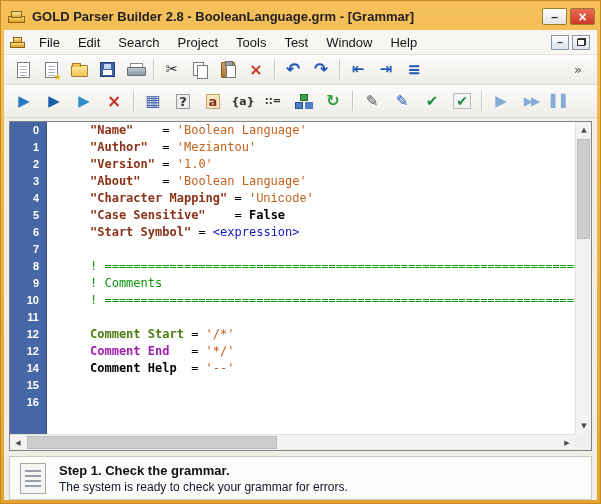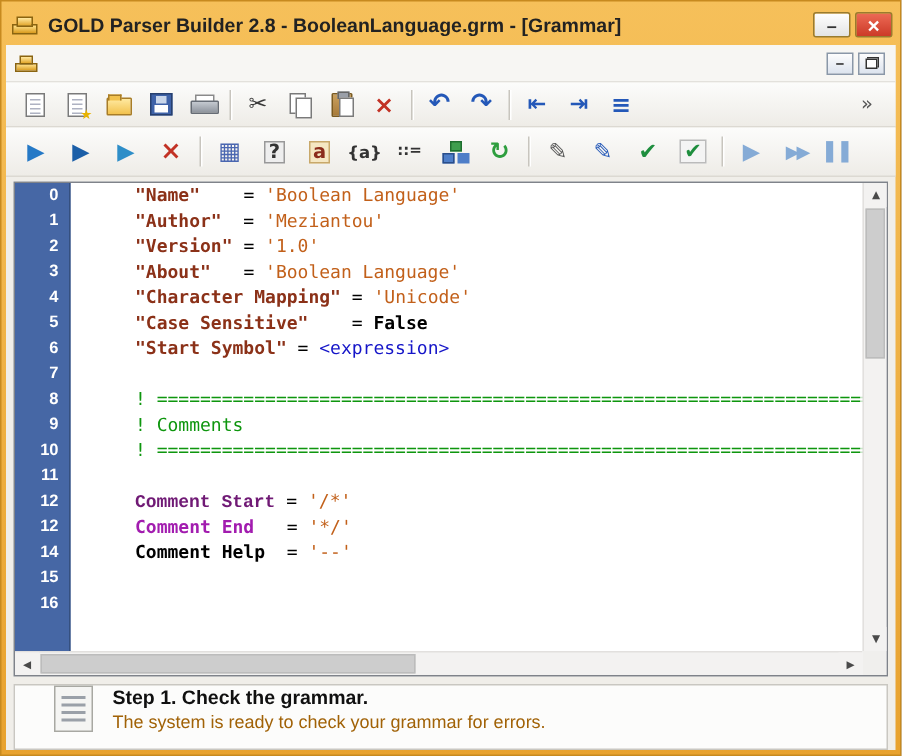--- a/index.html
+++ b/index.html
@@ -92,26 +92,26 @@
   .sb-btn{position:absolute;width:16px;height:16px;background:#F3F2F1;color:#4A4A4A;font-size:7px;
     display:flex;align-items:center;justify-content:center;font-family:"DejaVu Sans",sans-serif}
   .sb-up{top:0;left:0}.sb-down{bottom:0;left:0}
   .v-thumb{position:absolute;left:1px;right:1px;top:17px;height:100px;background:#CDCDCD;border:1px solid #BCBCBC}
   .hsb{position:absolute;left:0;right:16px;bottom:0;height:16px;background:#F3F2F1;border-top:1px solid #E2E0DE}
   .sb-left{left:0;top:0}.sb-right{right:0;top:0}
   .h-thumb{position:absolute;top:1px;bottom:1px;left:17px;width:250px;background:#CDCDCD;border:1px solid #BCBCBC}
   .sb-corner{position:absolute;right:0;bottom:0;width:16px;height:16px;background:#F0EFED}
 
   
-  .wizard{height:44px;margin:0 5px;border:1px solid #C9C7C1;background:#FCFCFB;display:flex;padding:0 26px}
+  .wizard{height:44px;margin:0 5px;border:1px solid #C9C7C1;background:#FCFCFB;display:flex;align-items:center;padding:0 10px}
   .wiz-icon{width:26px;height:31px;background:#F5F5F3;border:1px solid #A8A8A2;margin-right:13px;position:relative;flex:none}
   .wiz-icon::before{content:"";position:absolute;left:4px;right:4px;top:6px;height:2px;background:#9AA0A8;
     box-shadow:0 5px 0 #9AA0A8,0 10px 0 #9AA0A8,0 15px 0 #9AA0A8}
   .wiz-t1{font-size:13px;font-weight:700;color:#101010}
-  .wiz-t2{font-size:12px;color:#a16207;margin-top:2px}
+  .wiz-t2{font-size:12px;color:#0f172a;margin-top:2px}
   .next-btn{margin-left:auto;width:86px;height:28px;border:1px solid #5E6A75;
     background:linear-gradient(#FEFEFE,#ECECEA);display:flex;align-items:center;justify-content:center;gap:9px;
     font-size:14px;color:#101010}
   .next-arrow{position:relative;width:19px;height:14px;flex:none}
   .next-arrow::before{content:"";position:absolute;left:0;top:4px;width:10px;height:6px;background:#2B6FC8}
   .next-arrow::after{content:"";position:absolute;left:10px;top:0;width:0;height:0;
     border-left:9px solid #2B6FC8;border-top:7px solid transparent;border-bottom:7px solid transparent}
 
   
   .statusbar{height:22px;margin:5px 1px 0;background:#EFEDE8;display:flex;align-items:center;padding:0 2px}
@@ -130,20 +130,30 @@
     <div class="caption-btns">
       <div class="cap-btn cap-min">–</div>
       <div class="cap-btn cap-close">×</div>
     </div>
   </div>
 
   <div class="win-body">
 
     <div class="menubar">
       <div class="mdi-doc-icon"></div>
+      <div style="display:flex">
+          <div class="menu-item">File</div>
+          <div class="menu-item">Edit</div>
+          <div class="menu-item">Search</div>
+          <div class="menu-item">Project</div>
+          <div class="menu-item">Tools</div>
+          <div class="menu-item">Test</div>
+          <div class="menu-item">Window</div>
+          <div class="menu-item">Help</div>
+        </div>
       <div class="mdi-btns">
         <div class="mdi-btn">–</div>
         <div class="mdi-btn">
           <span class="ic-restore"></span>
         </div>
       </div>
     </div>
 
     <div class="toolbar row1">
         <div class="tbi">
@@ -273,29 +283,29 @@
           <div class="ln">12</div>
           <div class="ln">14</div>
           <div class="ln">15</div>
           <div class="ln">16</div>
         </div>
       <div class="code">
           <div class="cl"><span class="tk tk-p" style="color: rgb(139, 49, 24);">"Name"</span><span class="tk tk-o" style="color: rgb(0, 0, 0);">    = </span><span class="tk tk-s" style="color: rgb(194, 96, 26);">'Boolean Language'</span></div>
           <div class="cl"><span class="tk tk-p" style="color: rgb(139, 49, 24);">"Author"</span><span class="tk tk-o" style="color: rgb(0, 0, 0);">  = </span><span class="tk tk-s" style="color: rgb(194, 96, 26);">'Meziantou'</span></div>
           <div class="cl"><span class="tk tk-p" style="color: rgb(139, 49, 24);">"Version"</span><span class="tk tk-o" style="color: rgb(0, 0, 0);"> = </span><span class="tk tk-s" style="color: rgb(194, 96, 26);">'1.0'</span></div>
           <div class="cl"><span class="tk tk-p" style="color: rgb(139, 49, 24);">"About"</span><span class="tk tk-o" style="color: rgb(0, 0, 0);">   = </span><span class="tk tk-s" style="color: rgb(194, 96, 26);">'Boolean Language'</span></div>
-          <div class="cl"><span class="tk tk-p" style="color: rgb(139, 49, 24);">"Character Mapping"</span><span class="tk tk-o" style="color: rgb(0, 0, 0);"> = </span><span class="tk tk-s" style="color: rgb(194, 96, 26);">'Unicode'</span></div>
+          <div class="cl"><span class="tk tk-p" style="color: rgb(139, 49, 24);">"Character Mapping"</span><span class="tk tk-o" style="color: rgb(0, 0, 0);"> = </span><span class="tk tk-s" style="color: rgb(194, 96, 26); font-family: Liberation Mono, monospace;">'Unicode'</span></div>
           <div class="cl"><span class="tk tk-p" style="color: rgb(139, 49, 24);">"Case Sensitive"</span><span class="tk tk-o" style="color: rgb(0, 0, 0);">    = </span><span class="tk tk-k" style="color: rgb(0, 0, 0);">False</span></div>
           <div class="cl"><span class="tk tk-p" style="color: rgb(139, 49, 24);">"Start Symbol"</span><span class="tk tk-o" style="color: rgb(0, 0, 0);"> = </span><span class="tk tk-n" style="color: rgb(21, 21, 200);">&lt;expression&gt;</span></div>
           <div class="cl"></div>
           <div class="cl"><span class="tk tk-c" style="color: rgb(14, 150, 14);">! ======================================================================</span></div>
           <div class="cl"><span class="tk tk-c" style="color: rgb(14, 150, 14);">! Comments</span></div>
           <div class="cl"><span class="tk tk-c" style="color: rgb(14, 150, 14);">! ======================================================================</span></div>
           <div class="cl"></div>
-          <div class="cl"><span class="tk tk-k" style="color: #701a75; font-family: Liberation Mono, monospace;">Comment Start</span><span class="tk tk-o" style="color: rgb(0, 0, 0);"> = </span><span class="tk tk-s" style="color: rgb(194, 96, 26);">'/*'</span></div>
+          <div class="cl"><span class="tk tk-k" style="color: #4d7c0f;">Comment Start</span><span class="tk tk-o" style="color: rgb(0, 0, 0);"> = </span><span class="tk tk-s" style="color: rgb(194, 96, 26);">'/*'</span></div>
           <div class="cl"><span class="tk tk-k" style="color: #a21caf;">Comment End</span><span class="tk tk-o" style="color: rgb(0, 0, 0);">   = </span><span class="tk tk-s" style="color: rgb(194, 96, 26);">'*/'</span></div>
           <div class="cl"><span class="tk tk-k" style="color: rgb(0, 0, 0);">Comment Help</span><span class="tk tk-o" style="color: rgb(0, 0, 0);">  = </span><span class="tk tk-s" style="color: rgb(194, 96, 26);">'--'</span></div>
           <div class="cl"></div>
           <div class="cl"></div>
         </div>
 
       <div class="vsb">
         <div class="sb-btn sb-up">▲</div>
         <div class="v-thumb"></div>
         <div class="sb-btn sb-down">▼</div>

